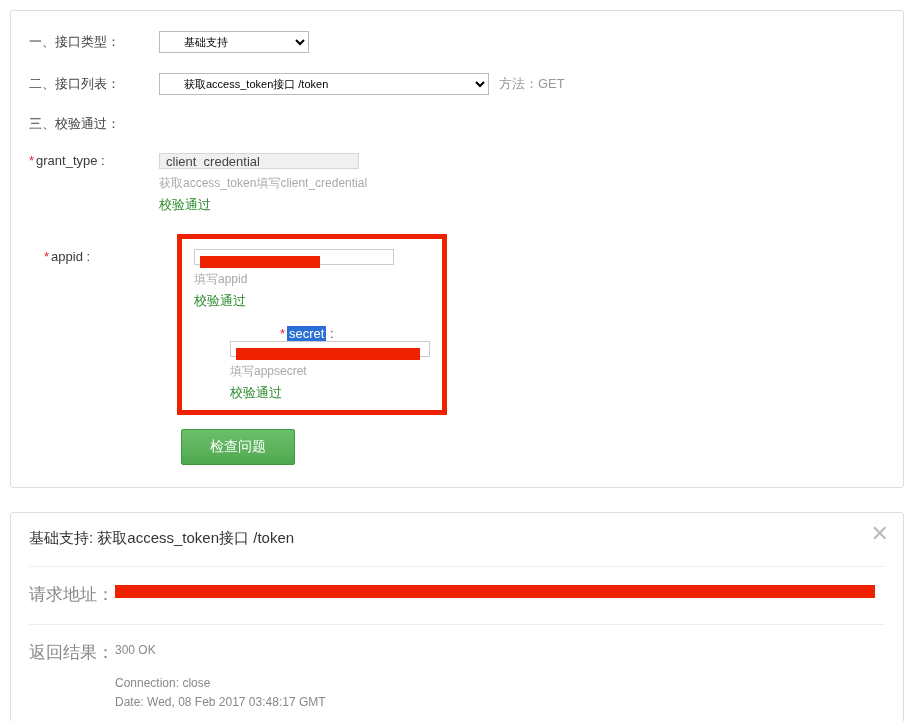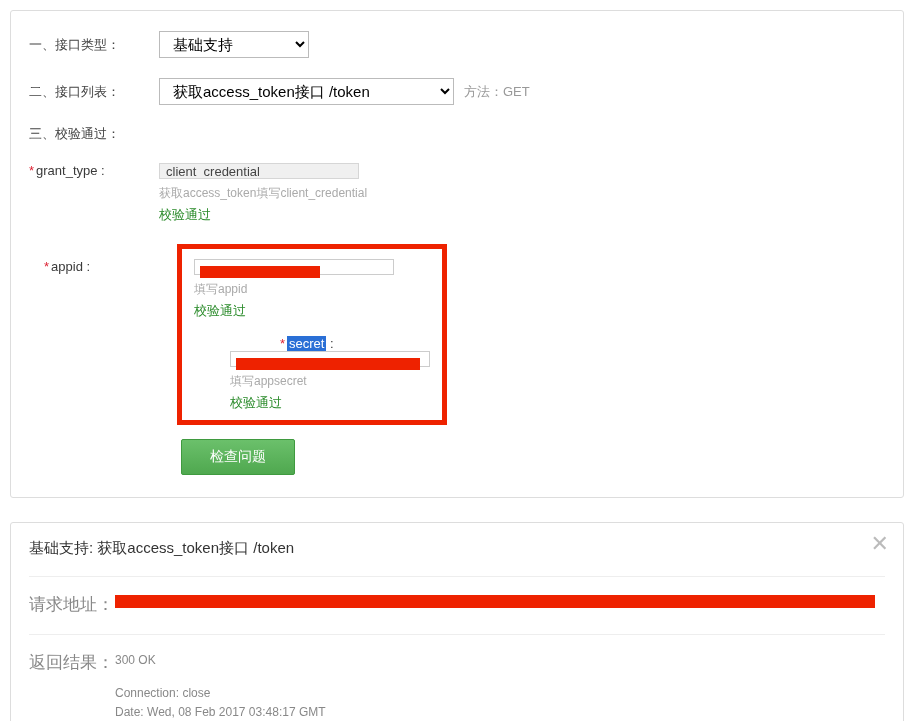--- a/index.html
+++ b/index.html
@@ -32,27 +32,27 @@
     }
     .label2 {
       width: 130px;
       flex-shrink: 0;
       font-size: 13px;
       color: #3a3a3a;
     }
     .req { color: #d23; margin-right: 2px; }
     select {
       font-family: inherit;
-      font-size: 15px;
-      padding: 3px 9px;
+      font-size: 11px;
+      padding: 3px 20px;
       border: 1px solid #bbb;
       background: #fff;
     }
     .sel1 { width: 150px; }
-    .sel2 { width: 295px; }
+    .sel2 { width: 330px; }
     .method {
       margin-left: 10px;
       color: #999;
       font-size: 13px;
     }
     .field-block { display: block; }
     input[type=text] {
       font-family: inherit;
       font-size: 13px;
       padding: 4px 6px;

